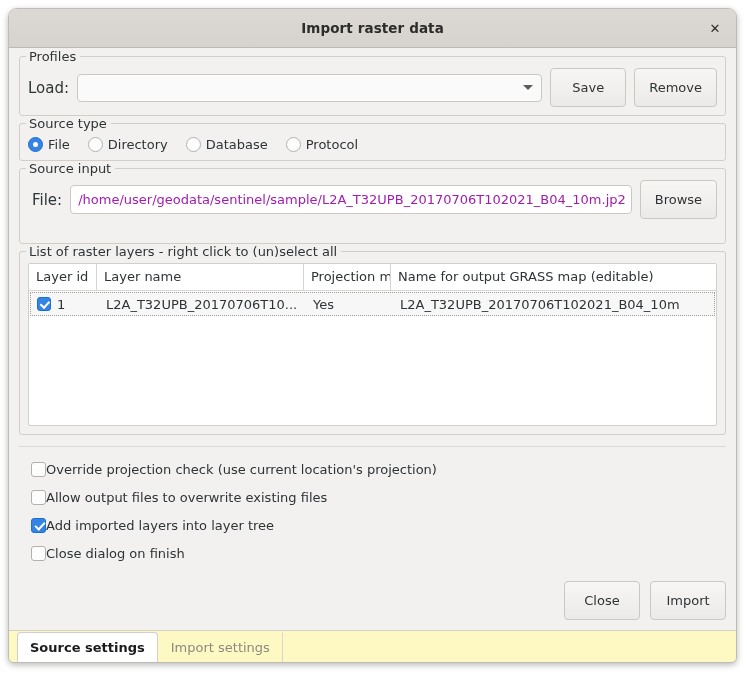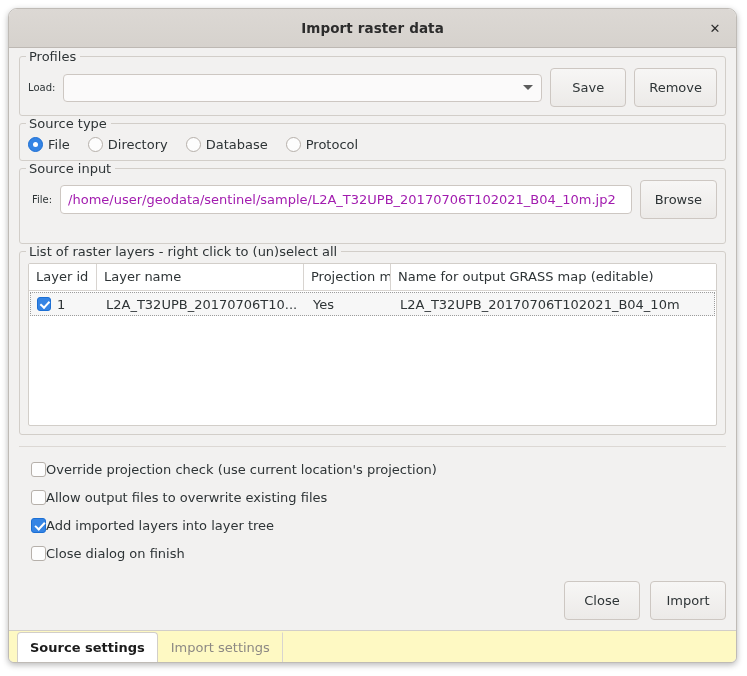--- a/index.html
+++ b/index.html
@@ -102,21 +102,21 @@
   }
   .gb-inner { padding-top: 5px; }
 
   
   .row {
     display: flex;
     align-items: center;
     gap: 8px;
   }
   .row-label {
-    font-size: 10px;
+    font-size: 15px;
     color: #2e3436;
     white-space: nowrap;
   }
 
   
   .combo {
     flex: 1 1 auto;
     height: 28px;
     background: #fbfafa;
     border: 1px solid #cdc7c2;

